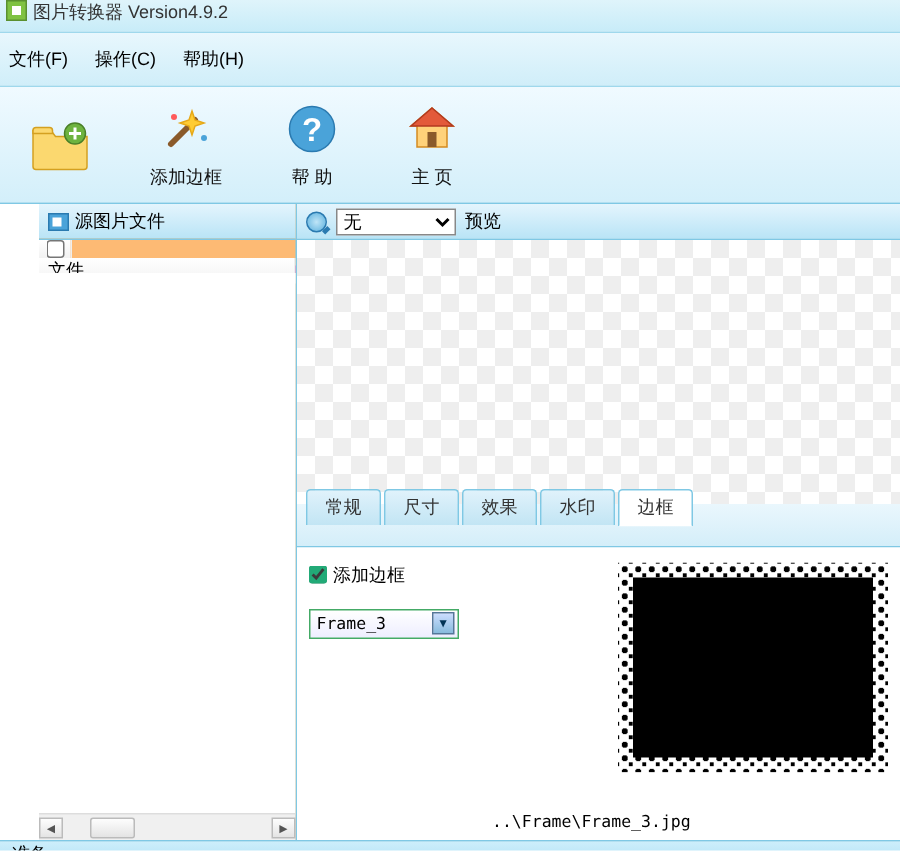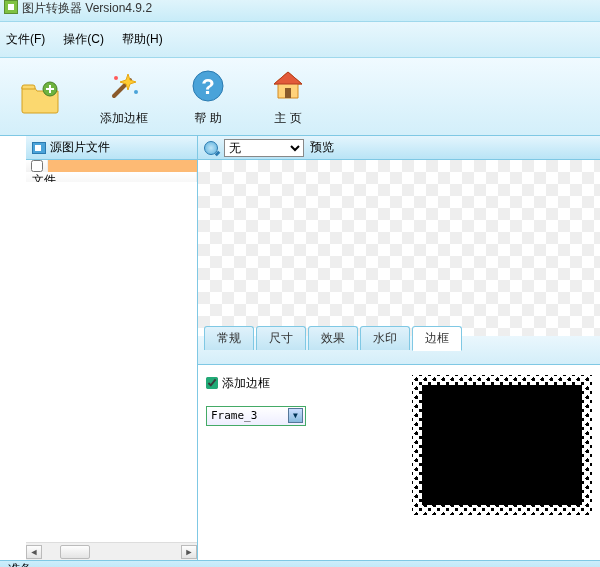--- a/index.html
+++ b/index.html
@@ -186,19 +186,20 @@
         </label>
         <div class="dropdown">
           <span>Frame_3</span>
           <div class="ddarrow">▼</div>
         </div>
       </div>
       <div class="frame-preview">
         <div class="dotted-border"></div>
         <div class="core"></div>
       </div>
+      <div class="frame-path">..\Frame\Frame_3.jpg</div>
     </div>
   </div>
 </div>
 
 <div class="statusbar">
   <span>准备</span>
 </div>
 
 </body></html>

